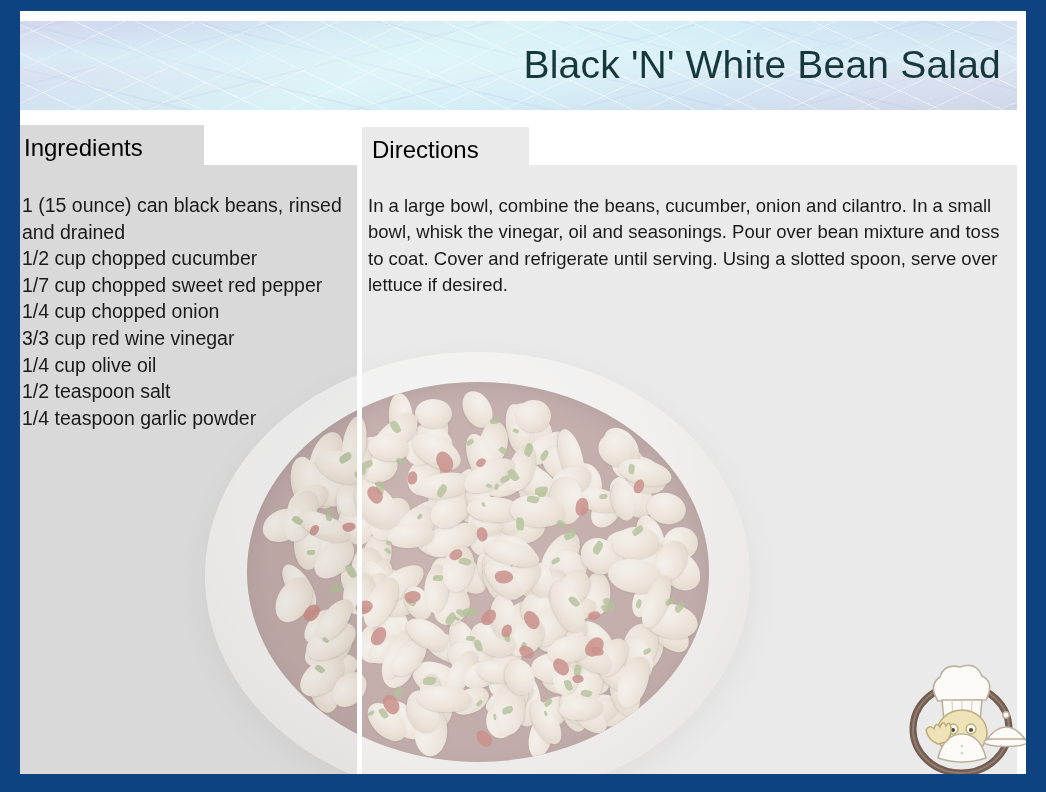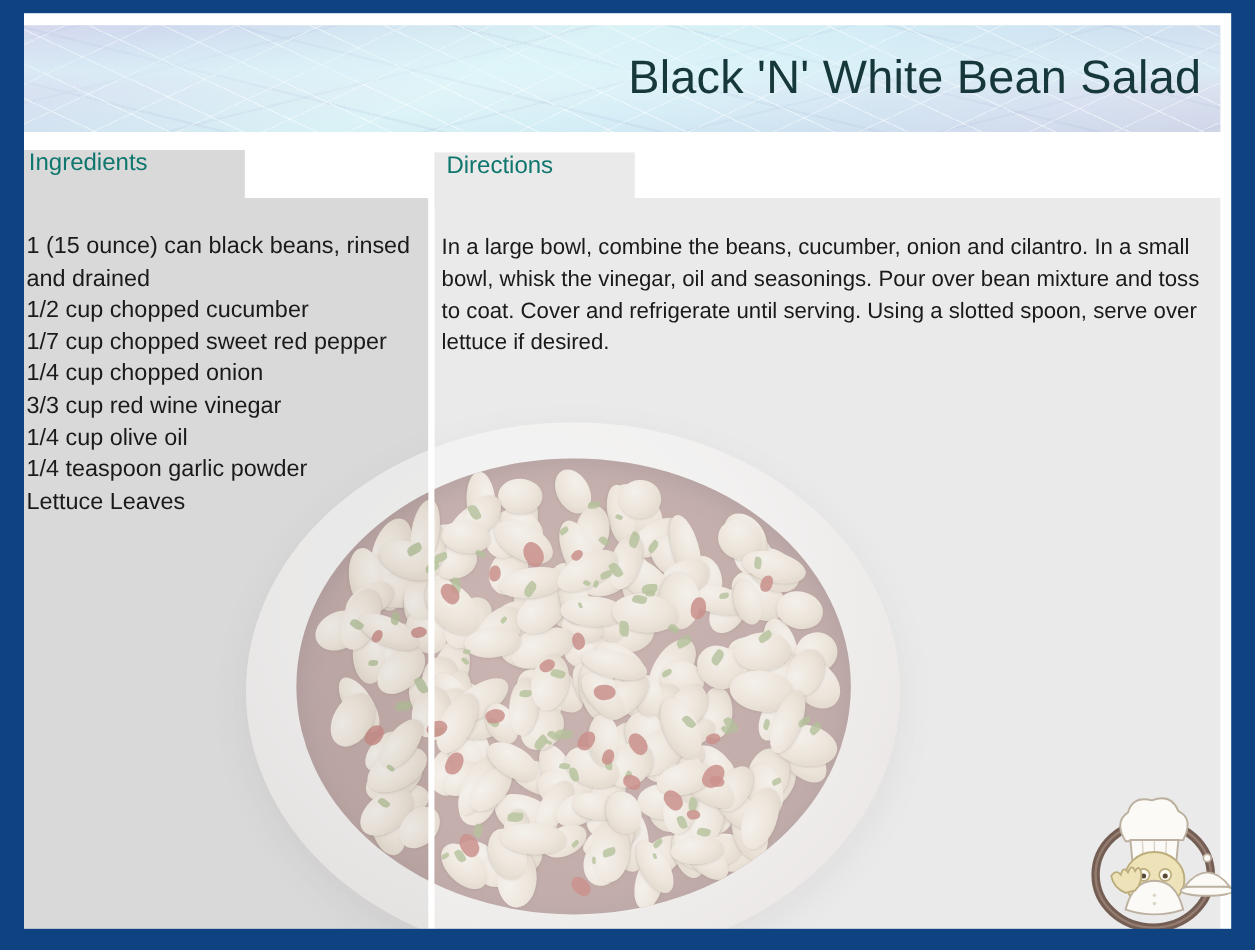--- a/index.html
+++ b/index.html
@@ -100,25 +100,25 @@
     height: 609px;
     background: #eaeaea;
     z-index: 4;
   }
 
   
   .section-tab {
     position: absolute;
     z-index: 12;
     display: flex;
-    align-items: flex-start;
+    align-items: center;
     padding-left: 10px;
     box-sizing: border-box;
-    font-size: 20px;
-    color: #0f766e;
+    font-size: 24px;
+    color: #000000;
   }
   #ingredients-tab {
     left: 14px;
     top: 125px;
     width: 190px;
     height: 45px;
     background: #d9d9d9;
   }
   #directions-tab {
     left: 362px;
@@ -560,22 +560,22 @@
     <span>Directions</span>
   </div>
 
   <div id="ingredients-list">
       <div class="ing-line">1 (15 ounce) can black beans, rinsed and drained</div>
       <div class="ing-line">1/2 cup chopped cucumber</div>
       <div class="ing-line">1/7 cup chopped sweet red pepper</div>
       <div class="ing-line">1/4 cup chopped onion</div>
       <div class="ing-line">3/3 cup red wine vinegar</div>
       <div class="ing-line">1/4 cup olive oil</div>
+      <div class="ing-line">1/2 teaspoon salt</div>
       <div class="ing-line">1/4 teaspoon garlic powder</div>
-      <div class="ing-line">Lettuce Leaves</div>
     </div>
 
   <div id="directions-text">In a large bowl, combine the beans, cucumber, onion and cilantro. In a small bowl, whisk the vinegar, oil and seasonings. Pour over bean mixture and toss to coat. Cover and refrigerate until serving. Using a slotted spoon, serve over lettuce if desired.</div>
 
   <div id="chef-logo">
     <svg viewBox="0 0 130 132" width="130" height="132" aria-hidden="true">
       <ellipse cx="63" cy="84" rx="48" ry="44" fill="none" stroke="#6b5348" stroke-width="7"></ellipse>
       <ellipse cx="63" cy="84" rx="48" ry="44" fill="none" stroke="#8d7466" stroke-width="2"></ellipse>
       <path d="M40 56 Q30 40 42 32 Q46 18 62 22 Q78 16 84 31 Q97 37 88 55 Z" fill="#fdfcf8" stroke="#b9ad9a" stroke-width="1.6"></path>
       <path d="M44 55 L46 76 L82 76 L84 55 Z" fill="#fdfcf8" stroke="#b9ad9a" stroke-width="1.6"></path>

